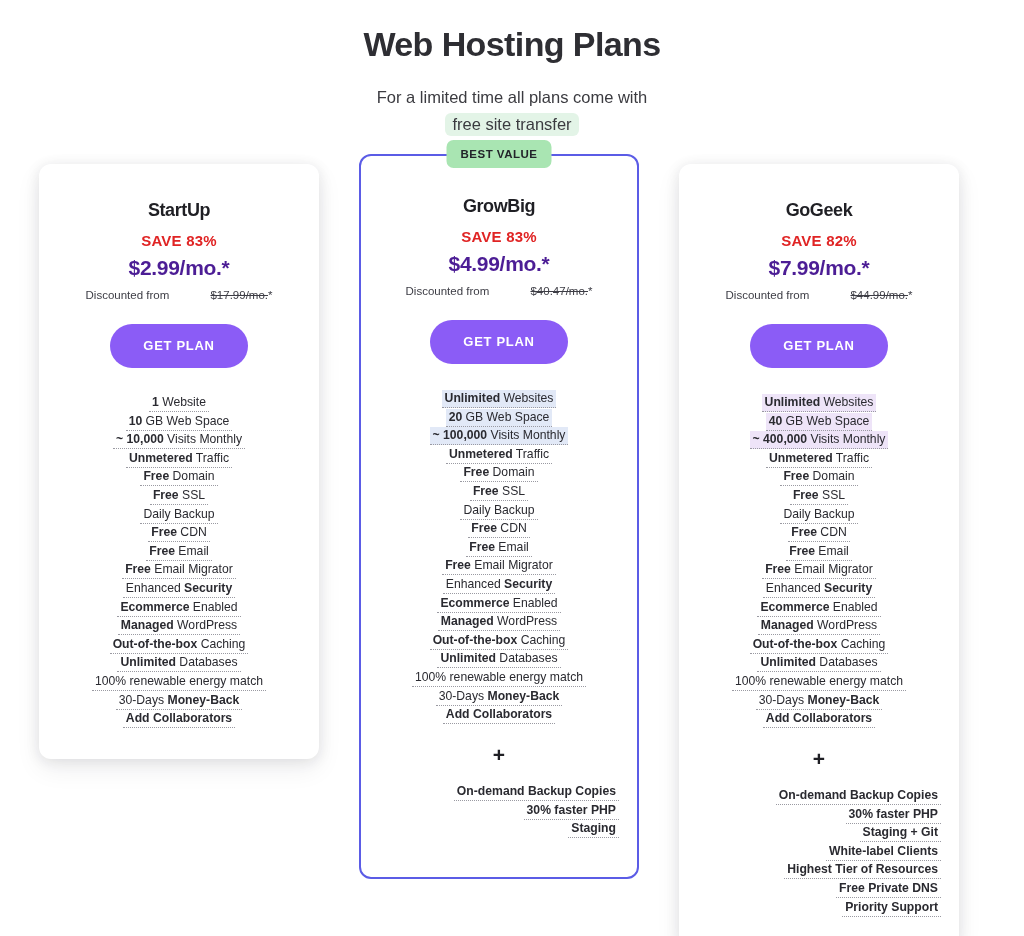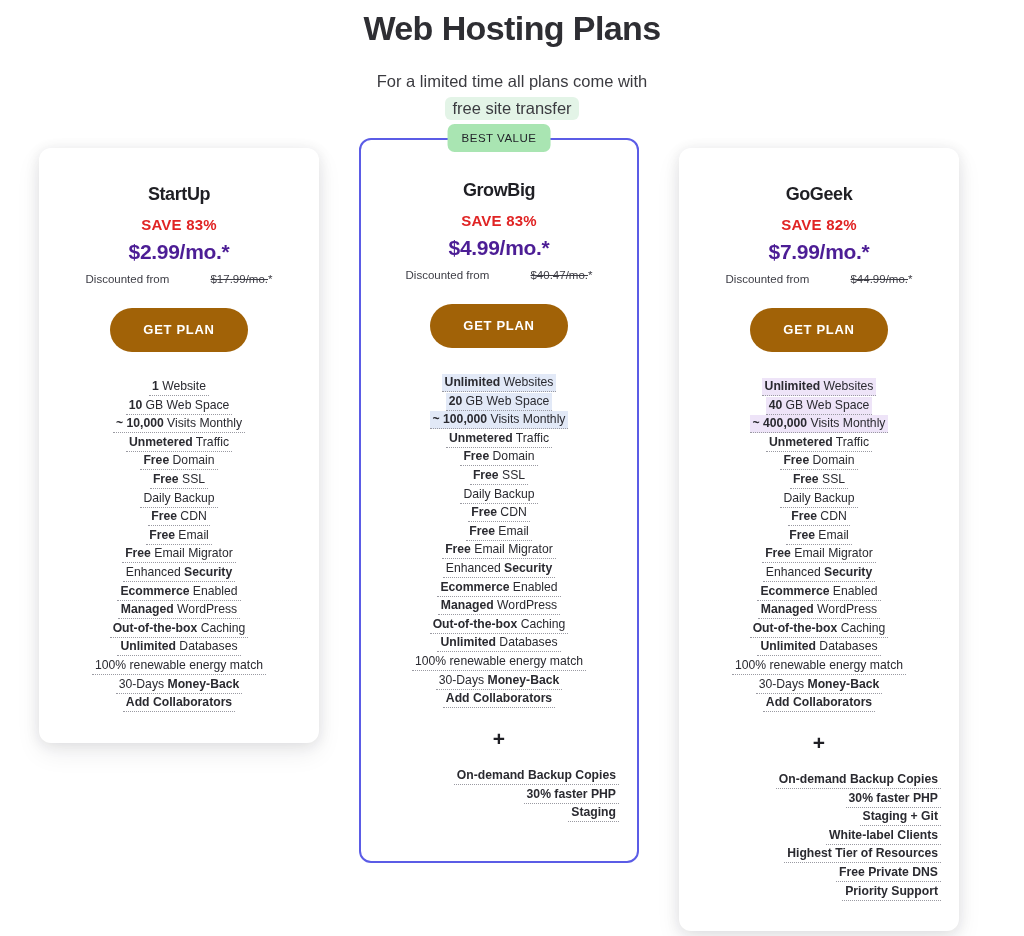--- a/index.html
+++ b/index.html
@@ -13,21 +13,21 @@
   }
 
   .page {
     position: relative;
     width: 1024px;
     height: 936px;
     overflow: hidden;
   }
 
   
-  .header { padding-top: 6px; text-align: center; }
+  .header { padding-top: 22px; text-align: center; }
 
   .page-title {
     font-size: 34px;
     font-weight: bold;
     color: #2e2e33;
     letter-spacing: -0.6px;
     line-height: 44px;
   }
 
   .subtitle {
@@ -79,21 +79,21 @@
 
   
   .best-value {
     position: absolute;
     left: 50%;
     top: -16px;
     transform: translateX(-50%);
     background: #a9e5b2;
     color: #22242a;
     font-size: 11.5px;
-    font-weight: normal;
+    font-weight: bold;
     letter-spacing: 0.5px;
     padding: 8px 14px 8px 14px;
     border-radius: 7px;
     white-space: nowrap;
     line-height: 12px;
   }
 
   
   .plan-name {
     font-size: 18px;
@@ -125,21 +125,21 @@
     color: #3d3d45;
     line-height: 14px;
   }
   .plan-discount s { text-decoration: line-through; margin-left: 38px; }
 
   
   .btn-wrap { margin-top: 22px; }
 
   .get-plan-btn {
     display: inline-block;
-    background: #a16207;
+    background: #8b5cf6;
     color: #ffffff;
     font-size: 13px;
     font-weight: bold;
     letter-spacing: 0.7px;
     border: none;
     border-radius: 26px;
     padding: 15px 33px 15px 33px;
     line-height: 14px;
     cursor: pointer;
     font-family: "Liberation Sans", sans-serif;

